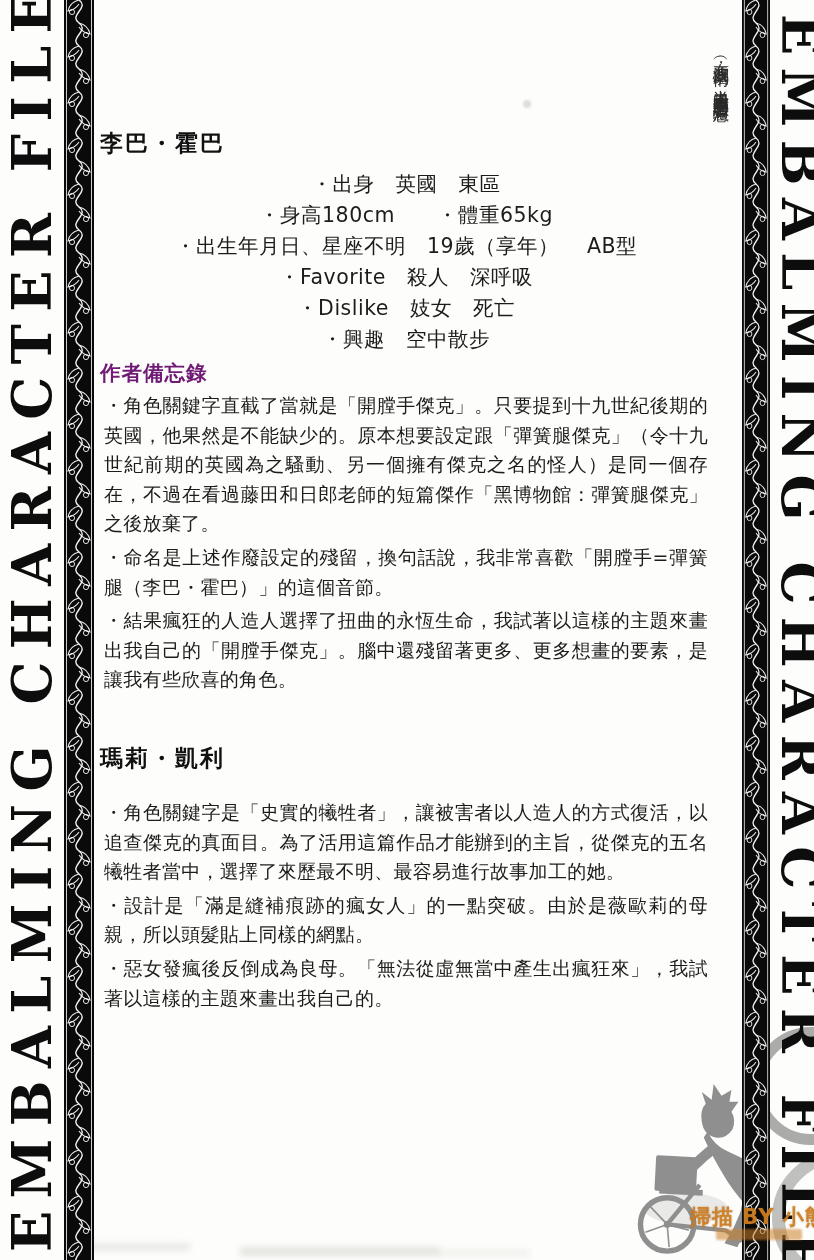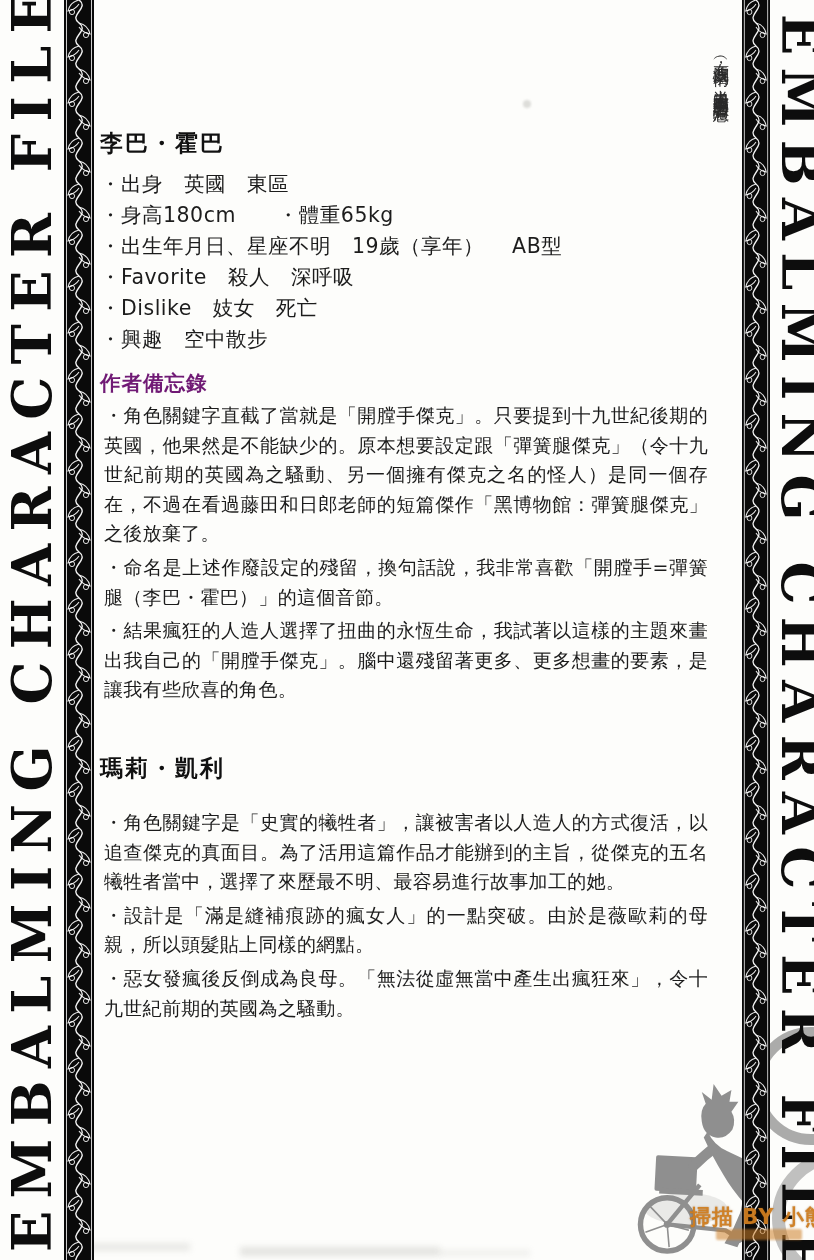--- a/index.html
+++ b/index.html
@@ -31,21 +31,21 @@
   
   .spoiler{
     position:absolute;left:710px;top:50px;height:360px;z-index:2;
     writing-mode:vertical-rl;text-orientation:mixed;
     font-size:16px;letter-spacing:1.5px;color:#2a2a2a;font-weight:500;
   }
   
   .content{position:absolute;left:100px;top:128px;width:612px;z-index:1;}
   .char-name{font-size:23px;font-weight:700;color:#111;margin:0 0 10px 0;letter-spacing:2px;}
   .char-name.second{margin-top:48px;margin-bottom:24px;}
-  .profile-list{list-style:none;margin:0 0 14px 0;padding:0;}
+  .profile-list{list-style:none;margin:0 0 4px 0;padding:0;text-align:center;}
   .profile-list li{font-size:20.5px;line-height:31px;letter-spacing:0.5px;white-space:nowrap;}
   .notes-heading{font-size:20.5px;font-weight:700;color:#701a75;margin:0 0 3px 0;letter-spacing:1px;}
   .note{font-size:19px;line-height:29.6px;margin:4px;text-align:justify;letter-spacing:0.3px;}
   
   .bicycle{position:absolute;left:596px;top:1082px;width:170px;height:178px;z-index:1;}
   .gray-ring{position:absolute;border-radius:50%;z-index:1;}
   .ring1{left:752px;top:1027px;width:96px;height:96px;border:11px solid rgba(150,150,150,.8);}
   .ring2{left:772px;top:1150px;width:110px;height:110px;border:13px solid rgba(152,152,152,.6);}
   
   .watermark{
@@ -302,18 +302,18 @@
   </ul>
 
   <h2 class="notes-heading">作者備忘錄</h2>
   <p class="note">・角色關鍵字直截了當就是「開膛手傑克」。只要提到十九世紀後期的英國，他果然是不能缺少的。原本想要設定跟「彈簧腿傑克」（令十九世紀前期的英國為之騷動、另一個擁有傑克之名的怪人）是同一個存在，不過在看過藤田和日郎老師的短篇傑作「黑博物館：彈簧腿傑克」之後放棄了。</p>
   <p class="note">・命名是上述作廢設定的殘留，換句話說，我非常喜歡「開膛手=彈簧腿（李巴・霍巴）」的這個音節。</p>
   <p class="note">・結果瘋狂的人造人選擇了扭曲的永恆生命，我試著以這樣的主題來畫出我自己的「開膛手傑克」。腦中還殘留著更多、更多想畫的要素，是讓我有些欣喜的角色。</p>
 
   <h1 class="char-name second">瑪莉・凱利</h1>
   <p class="note">・角色關鍵字是「史實的犧牲者」，讓被害者以人造人的方式復活，以追查傑克的真面目。為了活用這篇作品才能辦到的主旨，從傑克的五名犧牲者當中，選擇了來歷最不明、最容易進行故事加工的她。</p>
   <p class="note">・設計是「滿是縫補痕跡的瘋女人」的一點突破。由於是薇歐莉的母親，所以頭髮貼上同樣的網點。</p>
-  <p class="note">・惡女發瘋後反倒成為良母。「無法從虛無當中產生出瘋狂來」，令十九世紀前期的英國為之騷動。</p>
+  <p class="note">・惡女發瘋後反倒成為良母。「無法從虛無當中產生出瘋狂來」，我試著以這樣的主題來畫出我自己的。</p>
 
 </div>
 
 <div class="watermark">掃描 BY 小熊</div>
 <div class="watermark-small"></div>
 
 </body></html>

